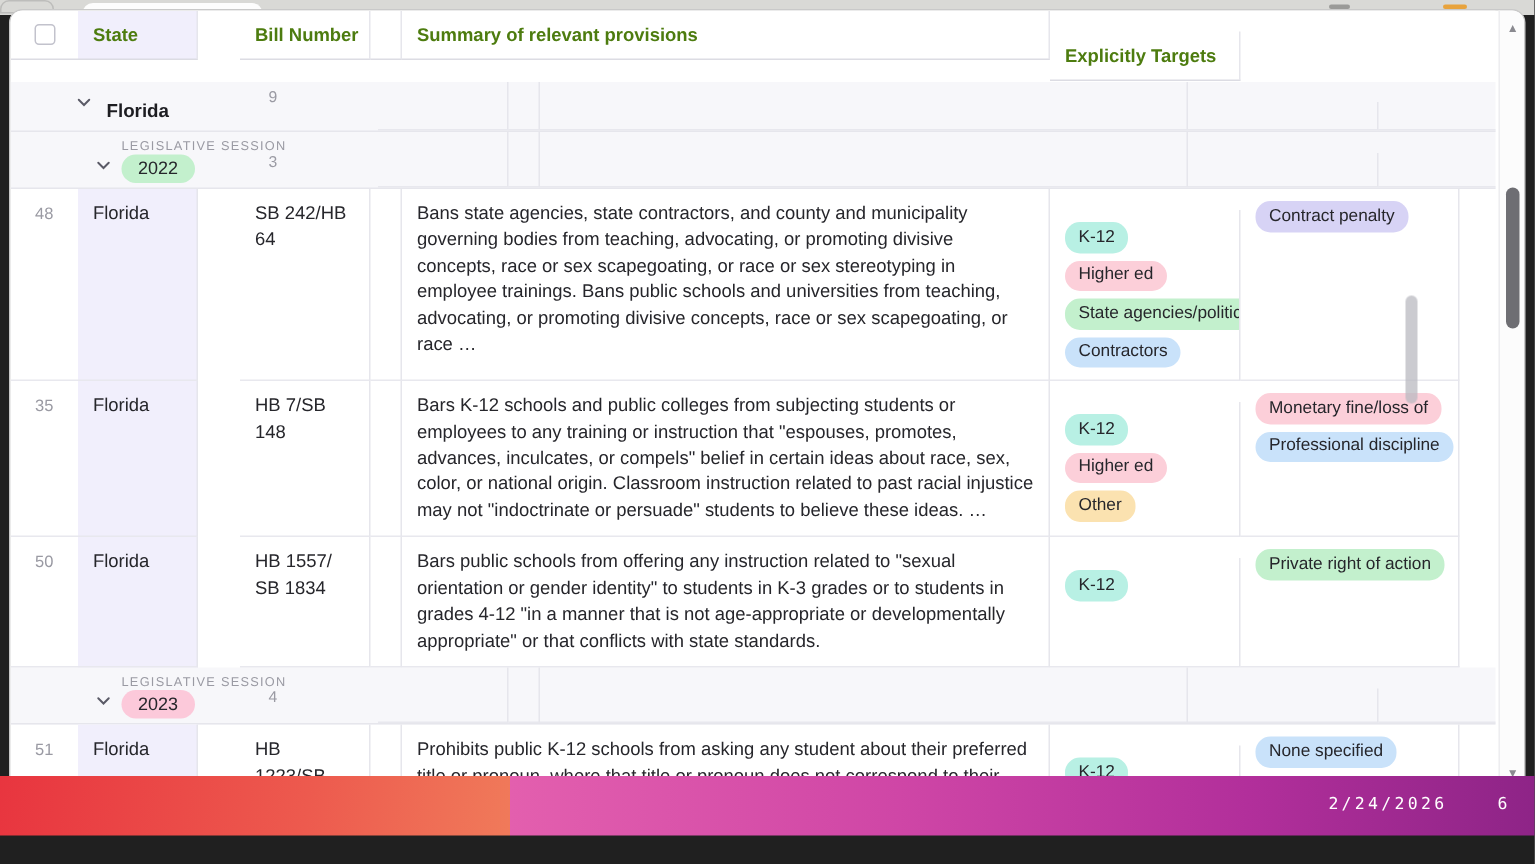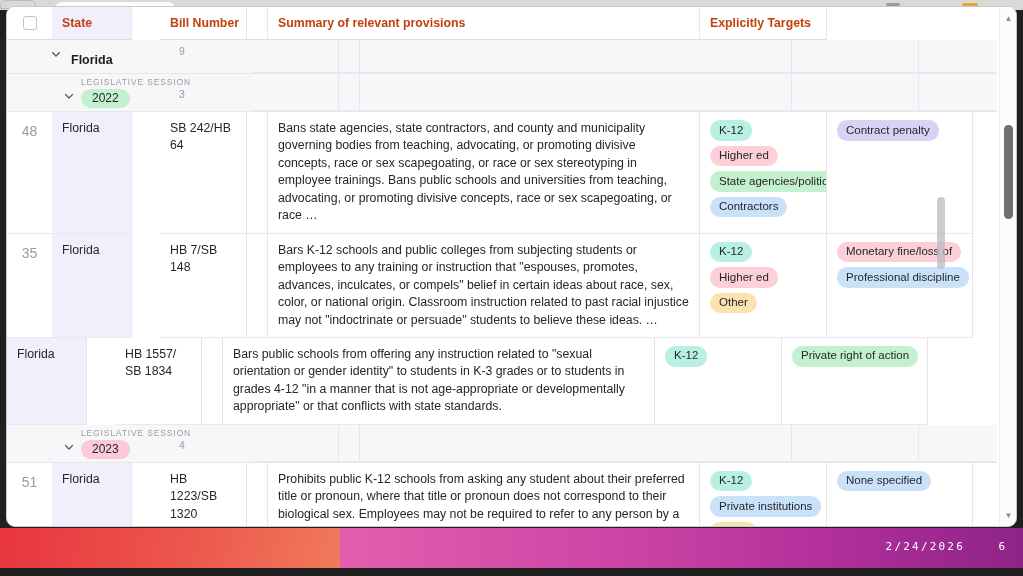--- a/index.html
+++ b/index.html
@@ -41,32 +41,32 @@
   .grid { position: absolute; left: 0; top: 0; width: 990px; height: 521px;
           background: #fff; overflow: hidden; }
 
   .row { display: flex; width: 1180px; }
 
   .cell { border-right: 1px solid #e6e6ec; border-bottom: 1px solid #e8e8ee;
           padding: 8px 10px; font-size: 12.3px; color: #26262b; line-height: 1.42;
           overflow: hidden; }
 
   .c-num   { width: 45px; flex: 0 0 45px; border-right: none; text-align: center;
-             color: #9a9aa3; font-size: 14px; padding-top: 10px; }
+             color: #9a9aa3; font-size: 11px; padding-top: 10px; }
   .c-state { width: 80px; flex: 0 0 80px; background: #f1effc; }
   .c-bill  { width: 87px; flex: 0 0 87px; margin-left: 28px; }
   .c-gap   { width: 5px;  flex: 0 0 5px; border-right: 1px solid #e6e6ec; }
   .c-sum   { width: 432px; flex: 0 0 432px; }
-  .c-tgt   { width: 127px; flex: 0 0 127px; }
+  .c-tgt   { width: 127px; flex: 0 0 127px; margin-top: 14px; }
   .c-enf   { width: 146px; flex: 0 0 146px; }
 
   
   .hdr { position: sticky; top: 0; background: #fff; }
   .hdr .cell {
-    font-weight: bold; font-size: 12.3px; color: #c2410c;
+    font-weight: bold; font-size: 12.3px; color: #4d7c0f;
     border-bottom: 1px solid #dcdce3; padding: 8px 10px 9px;
     height: 33px; white-space: nowrap;
   }
   .hdr .c-state { background: #f1effc; }
   .hdr .c-num { border-right: none; }
 
   .hdr-check {
     width: 14px; height: 14px; border: 1.4px solid #c2c2cc; border-radius: 3px;
     background: #fff; display: block; margin: 1px auto 0 auto;
   }
@@ -126,21 +126,21 @@
   .vs-arrow { position: absolute; left: 0; width: 17px; height: 16px;
               color: #8a8a90; font-size: 8px; text-align: center; line-height: 16px; }
   .vs-up { top: 4px; } .vs-dn { bottom: 4px; }
   .vs-thumb { position: absolute; left: 4px; top: 118px; width: 9px; height: 94px;
               background: #6e6e73; border-radius: 5px; }
 
   .hscroll { position: absolute; left: 930px; top: 190px; width: 8px; height: 72px;
              background: #b9b9c0; border-radius: 4px; opacity: .75; }
 
   
-  .taskbar { position: absolute; left: 0; bottom: 0; width: 1023px; height: 48px;
+  .taskbar { position: absolute; left: 0; bottom: 11px; width: 1023px; height: 48px;
              display: flex; }
   .tb-left  { width: 340px; height: 40px;
               background: linear-gradient(100deg, #e8353f 0%, #ed5a4e 60%, #f07a5a 100%); }
   .tb-right { flex: 1; height: 40px;
               background: linear-gradient(90deg, #e35fae 0%, #cf46a6 38%, #b22f9b 72%, #8e2487 100%);
               position: relative; }
   .tb-date { position: absolute; right: 58px; top: 12px; color: #fff;
              font-size: 11px; letter-spacing: 2.2px; font-family: "DejaVu Sans Mono", monospace; }
   .tb-pg   { position: absolute; right: 18px; top: 12px; color: #fff;
              font-size: 11px; font-family: "DejaVu Sans Mono", monospace; }
@@ -245,20 +245,21 @@
         </div>
         <div class="cell c-enf">
           <div class="pills">
             <span class="pill p-pink">Monetary fine/loss of</span>
             <span class="pill p-blue">Professional discipline</span>
           </div>
         </div>
       </div>
 
       <div class="row r50">
+        <div class="cell c-num">50</div>
         <div class="cell c-state">Florida</div>
         <div class="cell c-bill">HB 1557/ SB 1834</div>
         <div class="cell c-gap"></div>
         <div class="cell c-sum">Bars public schools from offering any instruction related to "sexual orientation or gender identity" to students in K-3 grades or to students in grades 4-12 "in a manner that is not age-appropriate or developmentally appropriate" or that conflicts with state standards.</div>
         <div class="cell c-tgt">
           <div class="pills">
             <span class="pill p-teal">K-12</span>
           </div>
         </div>
         <div class="cell c-enf">

